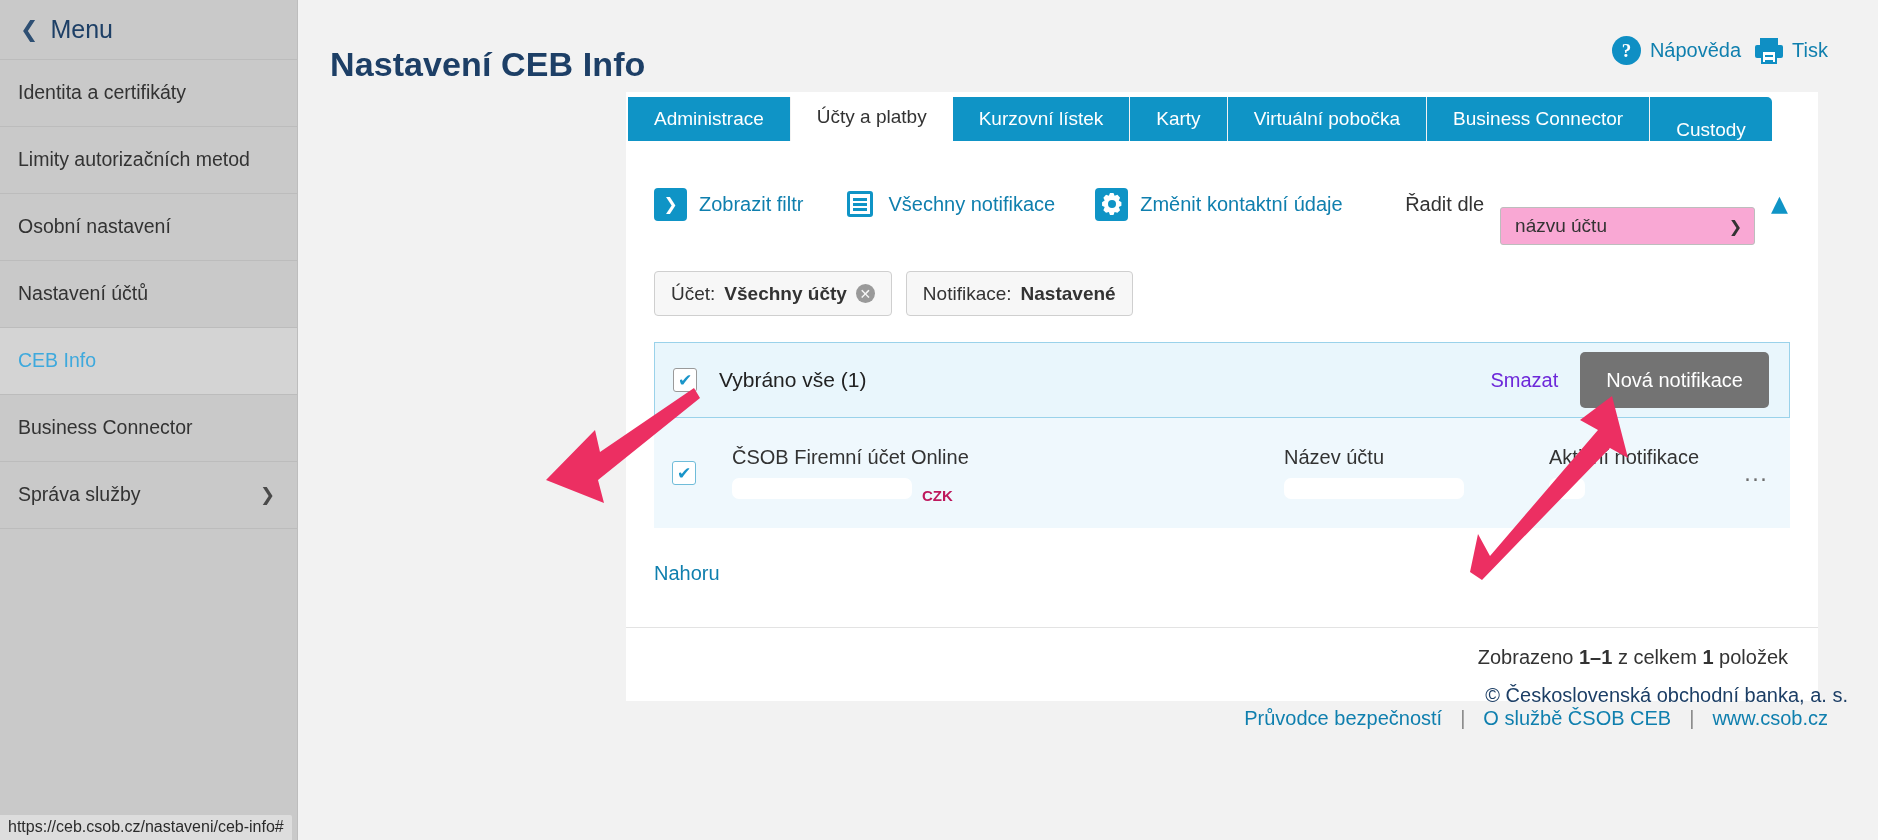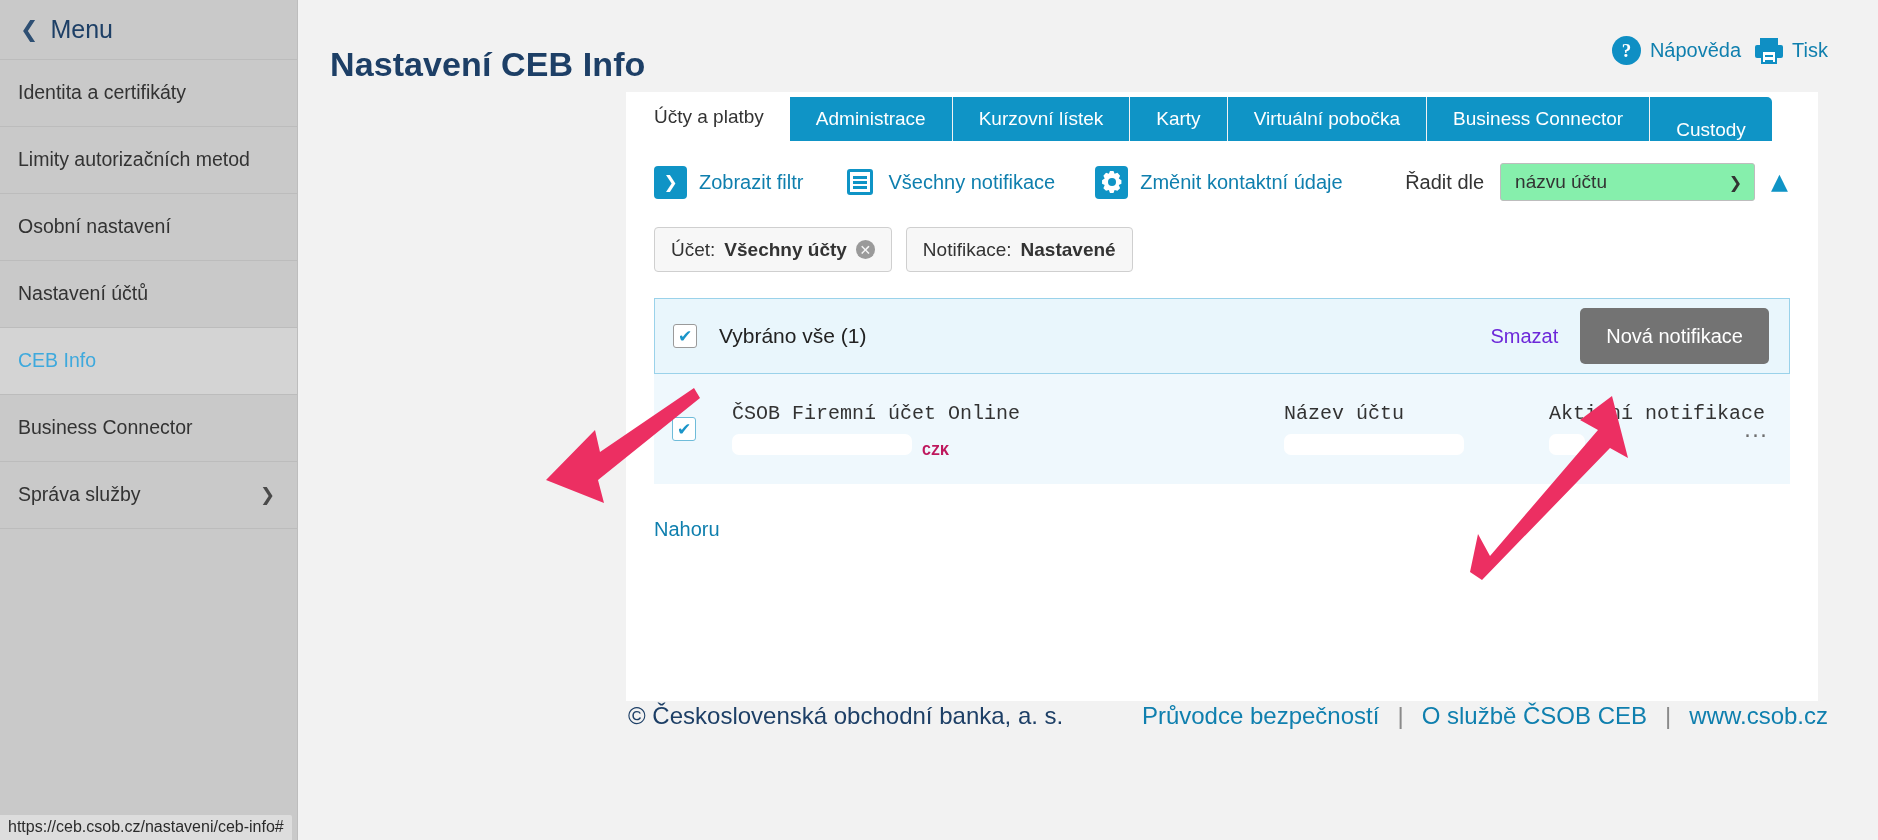--- a/index.html
+++ b/index.html
@@ -221,26 +221,27 @@
     border-radius:50%; background:#0f94c6;
   }
   #sort-wrap {
     margin-left:auto;
     display:flex; align-items:center; gap:16px;
   }
   #sort-label { font-size: 20px; color:#333333; }
   #sort-select {
     width: 255px; height: 38px;
     border: 1px solid #bdbdbd; border-radius: 3px;
-    background:#86efac; color:#333333;
+    background:#f9a8d4; color:#333333;
     font-size: 19px;
     display:flex; align-items:center; justify-content:space-between;
     padding: 0 12px 0 14px;
     cursor:pointer;
     font-family: "Liberation Sans", sans-serif;
+    margin-top: 44px;
   }
   #sort-select .cd { font-size:16px; color:#333333; font-family:"DejaVu Sans", sans-serif; }
   #sort-dir {
     color:#0f94c6; font-size:22px; line-height:1; cursor:pointer;
     font-family:"DejaVu Sans", sans-serif;
   }
 
   
   #chips { display:flex; gap:14px; padding: 8px 28px 26px 28px; }
   .chip {
@@ -295,21 +296,21 @@
   
   #acct-row {
     margin: 0 28px;
     background:#eff8fd;
     height: 110px;
     display:flex; align-items:center;
     padding: 0 20px 0 18px;
     position: relative;
   }
   #acct-row .cbx { border-color:#6fbcd9; }
-  .col { position:absolute;font-family:Liberation Mono, monospace; }
+  .col { position:absolute; }
   .col .clabel { font-size:20px; color:#333333; }
   .redact {
     background:#ffffff; border-radius:7px; height:21px; margin-top:9px;
   }
   #col-acct { left: 78px; top: 28px; }
   #col-acct .line2 { display:flex; align-items:flex-end; gap:10px; }
   #col-acct .redact { width:180px; }
   #col-acct .ccy { font-size:15px; font-weight:bold; color:#be185d; position:relative; top:5px; }
   #col-name { left: 630px; top: 28px; }
   #col-name .redact { width: 180px; }
@@ -331,21 +332,22 @@
     font-size: 20px; color:#333333;
   }
   #count-row b { font-weight:bold; }
 
   
   #footer {
     position:absolute;
     left: 298px; right: 0; bottom: 26px;
     display:flex; align-items:flex-end;
     padding: 0 30px 0 32px;
-    font-size: 24px;
+    font-size: 20px;
+    flex-direction: column;
   }
   #copyright { color:#1d3f66; }
   #footer-links { margin-left:auto; display:flex; align-items:center; gap:18px; padding-right:20px; }
   #footer-links a { color:#0f7fae; text-decoration:none; cursor:pointer; }
   #footer-links .sep { color:#8a8a8a; }
 
   
   #statusbar {
     position:absolute; left:0; bottom:0;
     background:#dddddd;
@@ -413,25 +415,25 @@
               </span>
           </span>
           <span class="txt">Tisk</span>
         </div>
       </div>
     </div>
 
     <div id="content-card">
 
       <div id="tabs">
+        <div class="tab">
+          <span>Administrace</span>
+        </div>
         <div class="tab active">
           <span>Účty a platby</span>
-        </div>
-        <div class="tab">
-          <span>Administrace</span>
         </div>
         <div class="tab">
           <span>Kurzovní lístek</span>
         </div>
         <div class="tab">
           <span>Karty</span>
         </div>
         <div class="tab">
           <span>Virtuální pobočka</span>
         </div>
@@ -521,20 +523,27 @@
             <div class="redact"></div>
           </div>
 
           <span id="row-more">...</span>
         </div>
 
         <div id="nahoru-wrap">
           <span id="nahoru">Nahoru</span>
         </div>
 
+        <div id="count-row">
+          <span>Zobrazeno</span>
+          <b>1–1</b>
+          <span>z celkem</span>
+          <b>1</b>
+          <span>položek</span>
+        </div>
 
       </div>
     </div>
 
     <div id="footer">
       <span id="copyright">© Československá obchodní banka, a. s.</span>
       <div id="footer-links">
         <a>Průvodce bezpečností</a>
         <span class="sep">|</span>
         <a>O službě ČSOB CEB</a>

